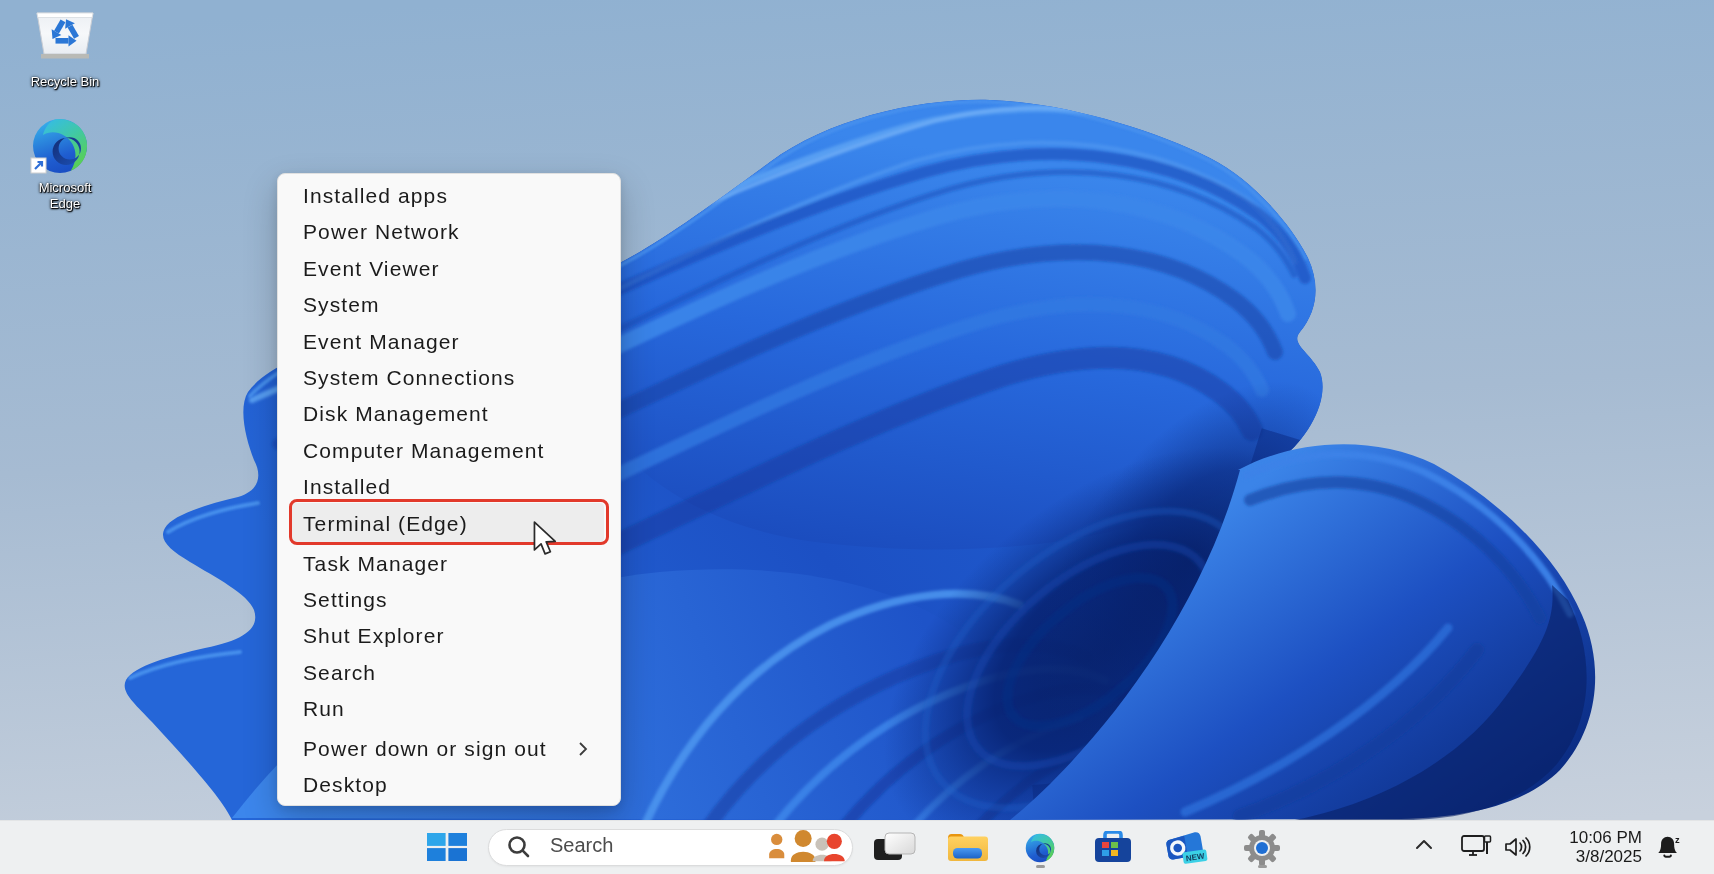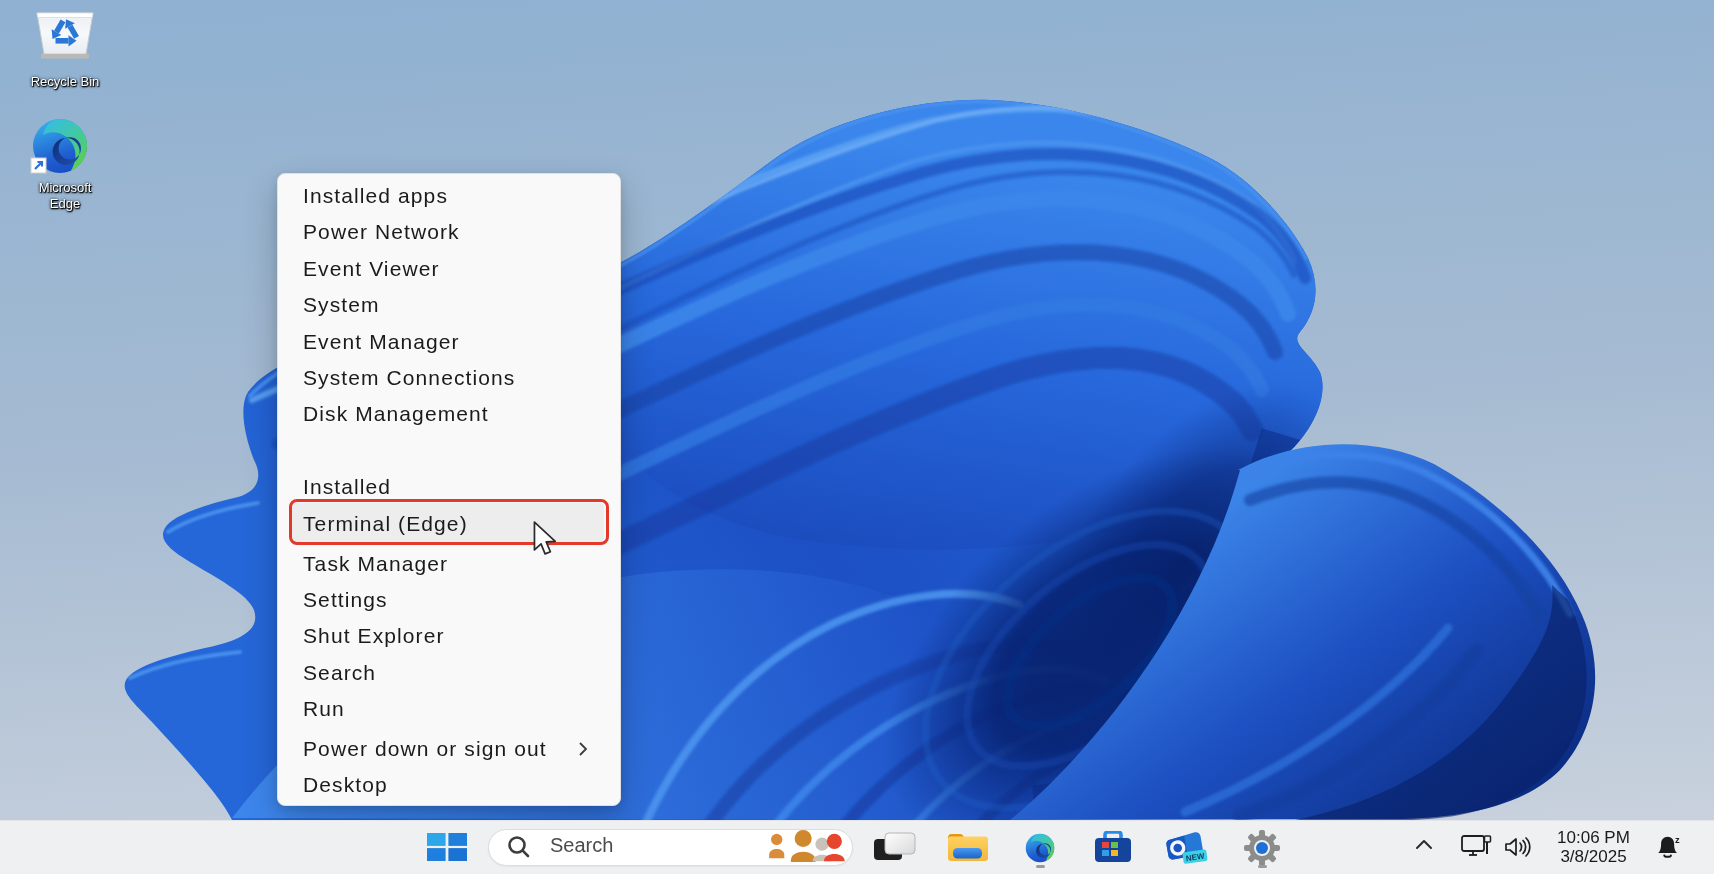--- a/index.html
+++ b/index.html
@@ -11,21 +11,21 @@
   #menu{position:absolute;left:277px;top:173px;width:344px;height:633px;background:#f9f9f9;
     border:1px solid #e0e0e0;border-radius:8px;box-sizing:border-box;
     box-shadow:0 14px 34px rgba(0,0,0,.22), 0 3px 8px rgba(0,0,0,.10);}
   .mi{position:absolute;left:25px;font-size:21px;color:#1b1b1b;white-space:nowrap;line-height:26px;letter-spacing:1.1px;}
   #hov{position:absolute;left:14px;top:329px;width:312px;height:39px;background:#ededed;border-radius:4px;}
   #redbox{position:absolute;left:11px;top:325px;width:320px;height:46px;border:3px solid #e2392b;border-radius:8px;box-sizing:border-box;}
   
   #taskbar{position:absolute;left:0;top:820px;width:1714px;height:54px;background:#eef0f1;border-top:1px solid #e3e5e6;box-sizing:border-box;}
   #search{position:absolute;left:488px;top:829px;width:365px;height:37px;background:#fff;border:1px solid #dbdcdd;border-radius:19px;box-sizing:border-box;box-shadow:0 1px 2px rgba(0,0,0,.05);}
   #searchtext{position:absolute;left:550px;top:834px;font-size:20px;color:#4c4c4c;}
-  #clock{position:absolute;left:1545px;top:828px;width:97px;text-align:center;font-size:17px;color:#1a1a1a;line-height:19px;}
+  #clock{position:absolute;left:1545px;top:828px;width:97px;text-align:right;font-size:17px;color:#1a1a1a;line-height:19px;}
   .dash{position:absolute;top:865px;width:9px;height:3px;border-radius:2px;background:#9a9a9a;}
   .tbicon{position:absolute;top:827px;}
 </style>
 </head>
 <body>
 <svg id="wall" width="1714" height="874" viewBox="0 0 1714 874">
   <defs>
     <linearGradient id="bg" x1="0.3" y1="0" x2="0.42" y2="1">
       <stop offset="0" stop-color="#90b1d1"></stop>
       <stop offset="0.5" stop-color="#a6bbd2"></stop>
@@ -241,20 +241,21 @@
 <div id="menu">
   <div id="hov"></div>
   <div id="redbox"></div>
   <div class="mi" style="top:9px">Installed apps</div>
   <div class="mi" style="top:45px">Power Network</div>
   <div class="mi" style="top:82px">Event Viewer</div>
   <div class="mi" style="top:118px">System</div>
   <div class="mi" style="top:155px">Event Manager</div>
   <div class="mi" style="top:191px">System Connections</div>
   <div class="mi" style="top:227px">Disk Management</div>
+  <div class="mi" style="top:264px">Computer Management</div>
   <div class="mi" style="top:300px">Installed</div>
   <div class="mi" style="top:337px">Terminal (Edge)</div>
   <div class="mi" style="top:377px">Task Manager</div>
   <div class="mi" style="top:413px">Settings</div>
   <div class="mi" style="top:449px">Shut Explorer</div>
   <div class="mi" style="top:486px">Search</div>
   <div class="mi" style="top:522px">Run</div>
   <div class="mi" style="top:562px">Power down or sign out</div>
   <div class="mi" style="top:598px">Desktop</div>
   <svg style="position:absolute;left:299px;top:566px" width="12" height="18" viewBox="0 0 12 18">

